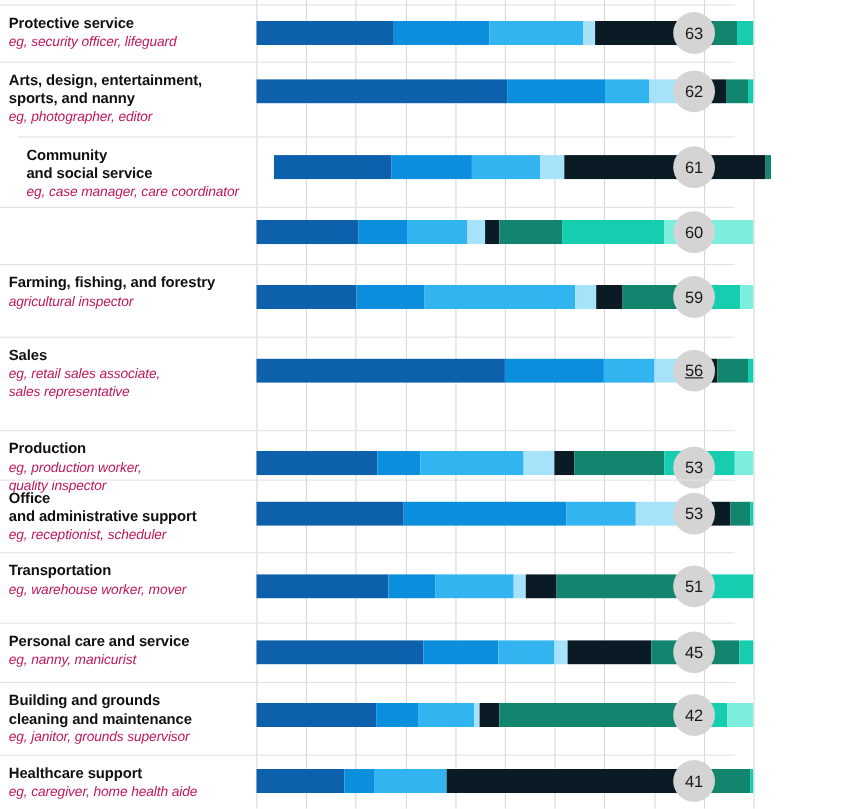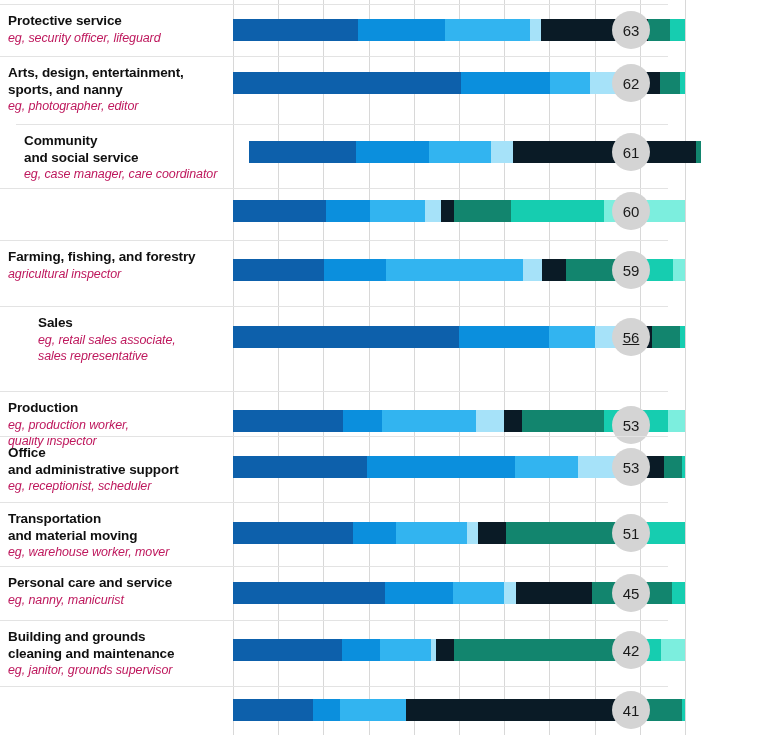--- a/index.html
+++ b/index.html
@@ -176,21 +176,21 @@
           <div class="seg" title="30.3%" style="background: rgb(50, 180, 240); width: 30.3%;"></div>
           <div class="seg" title="4.2%" style="background: rgb(166, 226, 249); width: 4.2%;"></div>
           <div class="seg" title="5.3%" style="background: rgb(10, 27, 38); width: 5.3%;"></div>
           <div class="seg" title="16.2%" style="background: rgb(18, 133, 110); width: 16.2%;"></div>
           <div class="seg" title="7.5%" style="background: rgb(22, 205, 176); width: 7.5%;"></div>
           <div class="seg" title="2.7%" style="background: rgb(124, 238, 222); width: 2.7%;"></div>
         </div>
         <div class="score" style="top: 10px;">59</div>
       </div>
       <div class="row" style="position: absolute; left: 0px; right: 0px; top: 306px; height: 64px;">
-        <div class="label-block" style="top: 8px; margin-left: 30px;">
+        <div class="label-block" style="top: 8px;">
           <div class="occ-name">Sales</div>
           <div class="occ-eg">eg, retail sales associate,</div>
           <div class="occ-eg">sales representative</div>
         </div>
         <div class="bar" style="top: 19px;">
           <div class="seg" title="50%" style="background: rgb(13, 96, 171); width: 50%;"></div>
           <div class="seg" title="19.9%" style="background: rgb(11, 143, 221); width: 19.9%;"></div>
           <div class="seg" title="10.2%" style="background: rgb(50, 180, 240); width: 10.2%;"></div>
           <div class="seg" title="6%" style="background: rgb(166, 226, 249); width: 6%;"></div>
           <div class="seg" title="6.6%" style="background: rgb(10, 27, 38); width: 6.6%;"></div>
@@ -230,21 +230,20 @@
           <div class="seg" title="13.9%" style="background: rgb(166, 226, 249); width: 13.9%;"></div>
           <div class="seg" title="5.1%" style="background: rgb(10, 27, 38); width: 5.1%;"></div>
           <div class="seg" title="4%" style="background: rgb(18, 133, 110); width: 4%;"></div>
           <div class="seg" title="0.7%" style="background: rgb(22, 205, 176); width: 0.7%;"></div>
         </div>
         <div class="score" style="top: 11px;">53</div>
       </div>
       <div class="row" style="position: absolute; left: 0px; right: 0px; top: 502px; height: 64px;">
         <div class="label-block" style="top: 8px;">
           <div class="occ-name">Transportation</div>
-          <div class="occ-name">and material moving</div>
           <div class="occ-eg">eg, warehouse worker, mover</div>
         </div>
         <div class="bar" style="top: 19px;">
           <div class="seg" title="26.5%" style="background: rgb(13, 96, 171); width: 26.5%;"></div>
           <div class="seg" title="9.5%" style="background: rgb(11, 143, 221); width: 9.5%;"></div>
           <div class="seg" title="15.7%" style="background: rgb(50, 180, 240); width: 15.7%;"></div>
           <div class="seg" title="2.4%" style="background: rgb(166, 226, 249); width: 2.4%;"></div>
           <div class="seg" title="6.4%" style="background: rgb(10, 27, 38); width: 6.4%;"></div>
           <div class="seg" title="24.1%" style="background: rgb(18, 133, 110); width: 24.1%;"></div>
           <div class="seg" title="15.4%" style="background: rgb(22, 205, 176); width: 15.4%;"></div>
@@ -279,20 +278,24 @@
           <div class="seg" title="11.3%" style="background: rgb(50, 180, 240); width: 11.3%;"></div>
           <div class="seg" title="1.1%" style="background: rgb(166, 226, 249); width: 1.1%;"></div>
           <div class="seg" title="4%" style="background: rgb(10, 27, 38); width: 4%;"></div>
           <div class="seg" title="41.6%" style="background: rgb(18, 133, 110); width: 41.6%;"></div>
           <div class="seg" title="4.2%" style="background: rgb(22, 205, 176); width: 4.2%;"></div>
           <div class="seg" title="5.3%" style="background: rgb(124, 238, 222); width: 5.3%;"></div>
         </div>
         <div class="score" style="top: 10px;">42</div>
       </div>
       <div class="row" style="position: absolute; left: 0px; right: 0px; top: 686px; height: 49px;">
+        <div class="label-block" style="top: 8px;">
+          <div class="occ-name">Healthcare support</div>
+          <div class="occ-eg">eg, caregiver, home health aide</div>
+        </div>
         <div class="bar" style="top: 12px;">
           <div class="seg" title="17.7%" style="background: rgb(13, 96, 171); width: 17.7%;"></div>
           <div class="seg" title="6%" style="background: rgb(11, 143, 221); width: 6%;"></div>
           <div class="seg" title="14.6%" style="background: rgb(50, 180, 240); width: 14.6%;"></div>
           <div class="seg" title="52.4%" style="background: rgb(10, 27, 38); width: 52.4%;"></div>
           <div class="seg" title="8.6%" style="background: rgb(18, 133, 110); width: 8.6%;"></div>
           <div class="seg" title="0.7%" style="background: rgb(22, 205, 176); width: 0.7%;"></div>
         </div>
         <div class="score" style="top: 4px;">41</div>
       </div>

